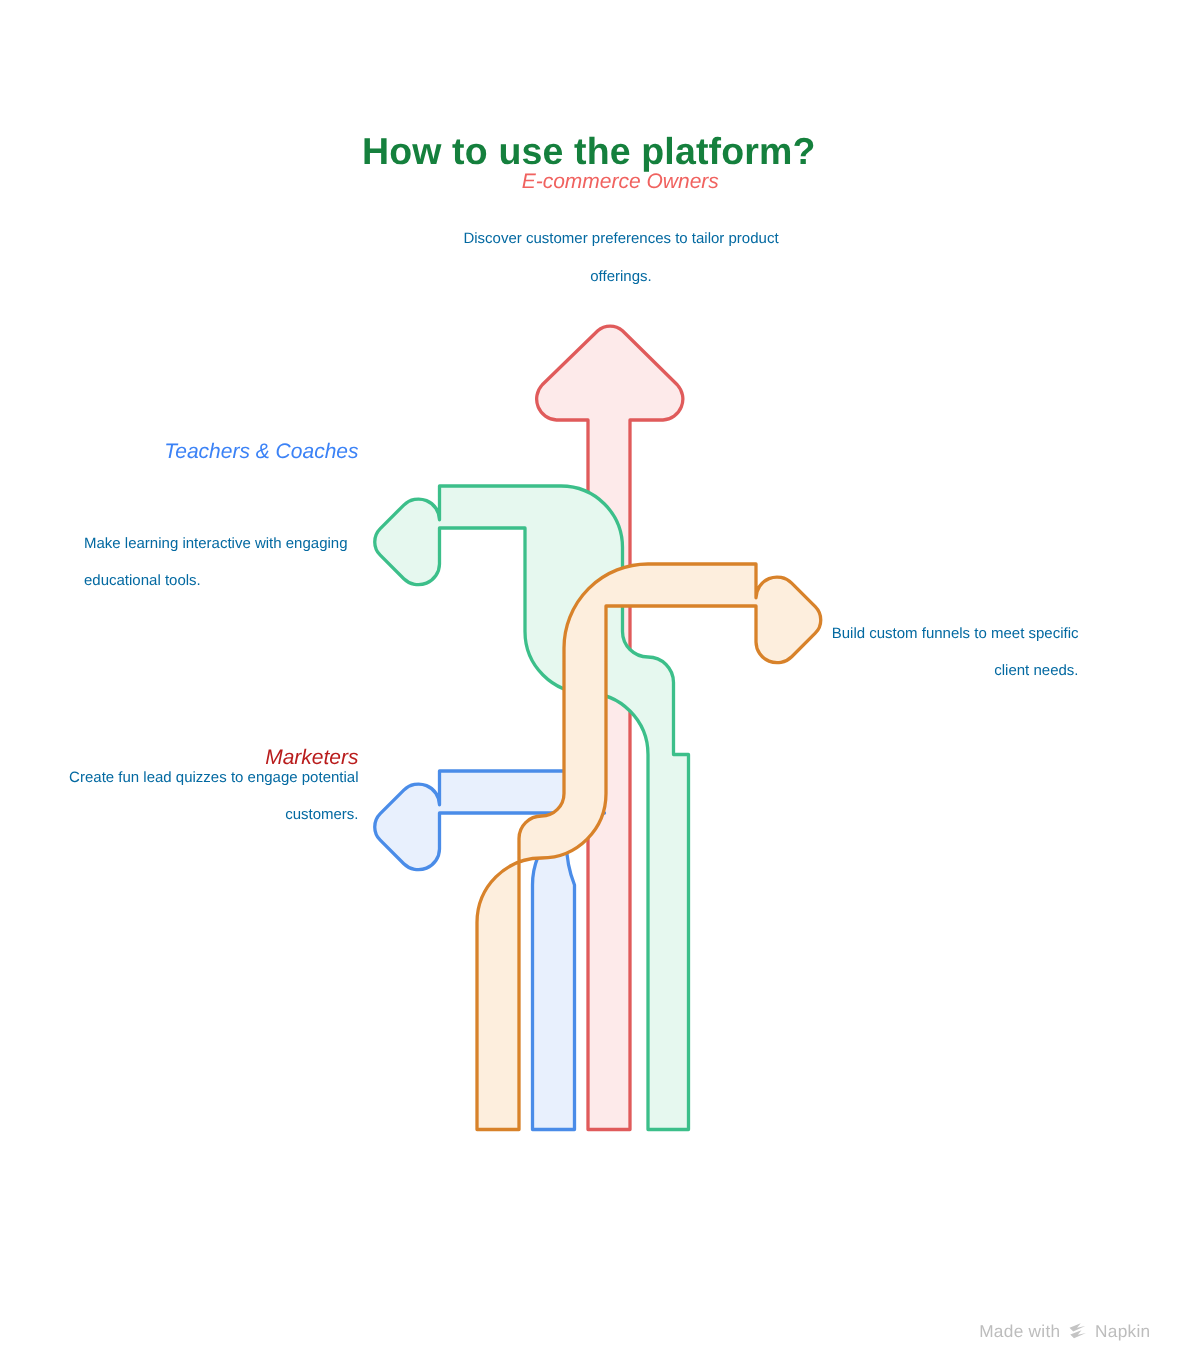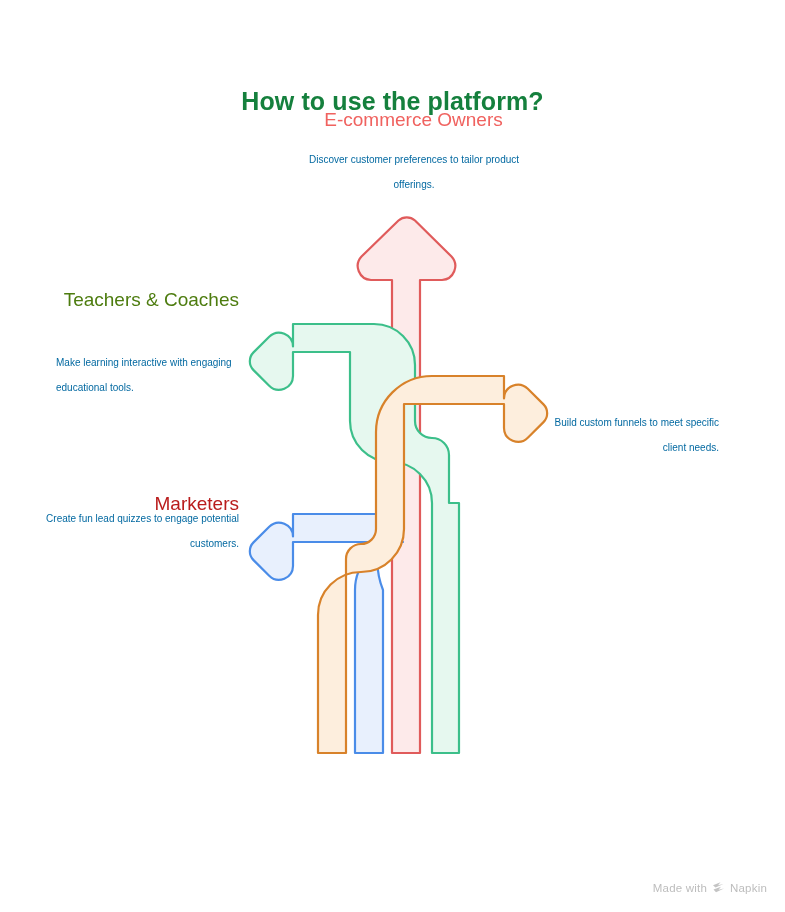--- a/index.html
+++ b/index.html
@@ -36,23 +36,24 @@
     width: 785px;
     text-align: center;
     font-size: 25px;
     font-weight: bold;
     color: #15803d;
     letter-spacing: 0.1px;
     margin-top: 35px;
   }
   .label {
     position: absolute;
-    font-size: 19px;
+    font-size: 14px;
     font-weight: 400;
     line-height: 24px;
+    font-style: italic;
   }
   .desc {
     position: absolute;
     font-size: 10px;
     line-height: 25px;
     color: #0369a1;
   }
 
   
   #label-ecommerce {
@@ -68,21 +69,21 @@
     width: 222px;
     text-align: center;
   }
 
   
   #label-teachers {
     left: 57px;
     top: 288px;
     width: 182px;
     text-align: right;
-    color: #4d7c0f;
+    color: #3b82f6;
   }
   #desc-teachers {
     left: 56px;
     top: 350px;
     width: 195px;
     text-align: left;
   }
 
   
   #label-agencies {

